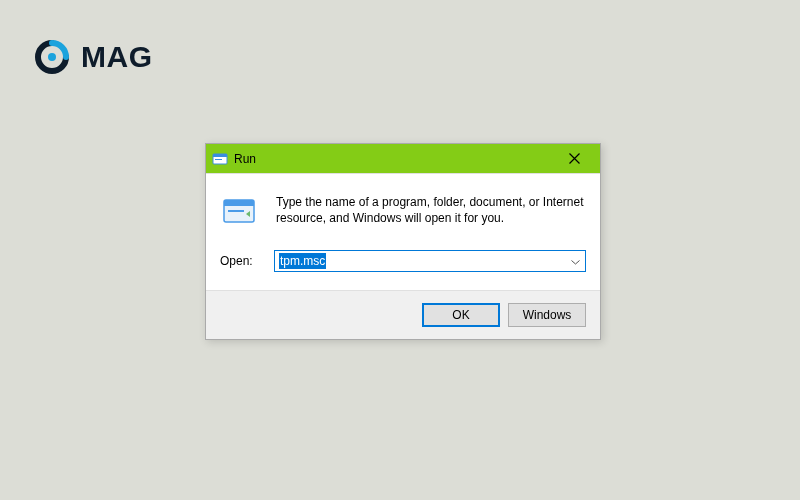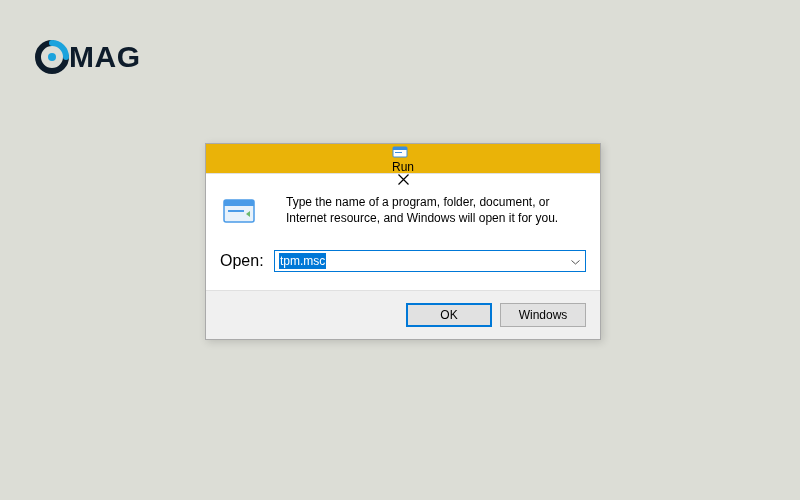--- a/index.html
+++ b/index.html
@@ -11,21 +11,21 @@
       font-size: 12px;
       position: relative;
       overflow: hidden;
     }
     .logo {
       position: absolute;
       top: 40px;
       left: 35px;
       display: flex;
       align-items: center;
-      gap: 0;
+      gap: 12px;
     }
     .logo-icon {
       width: 34px;
       height: 34px;
       position: relative;
     }
     .logo-text {
       font-size: 30px;
       font-weight: 700;
       color: #0e1c2b;
@@ -36,26 +36,25 @@
       position: absolute;
       top: 143px;
       left: 205px;
       width: 396px;
       background: #fff;
       border: 1px solid #aaa;
       box-shadow: 2px 2px 8px rgba(0,0,0,0.15);
     }
     .titlebar {
       height: 30px;
-      background: #eab308;
+      background: #84cc16;
       border-bottom: 1px solid #e0e0e0;
       display: flex;
       align-items: center;
       padding: 0 6px;
-      flex-direction: column;
     }
     .titlebar-icon {
       width: 16px;
       height: 16px;
       margin-right: 6px;
     }
     .titlebar-text {
       flex: 1;
       font-size: 12px;
       color: #000;
@@ -66,42 +65,42 @@
       display: flex;
       align-items: center;
       justify-content: center;
       cursor: pointer;
     }
     .close-btn svg { width: 11px; height: 11px; }
     .content {
       padding: 20px 14px 14px 14px;
       display: flex;
       align-items: flex-start;
-      gap: 30px;
+      gap: 20px;
     }
     .content-icon {
       width: 34px;
       height: 34px;
       flex-shrink: 0;
       margin-left: 2px;
       margin-top: 0;
     }
     .content-text {
       font-size: 12px;
       color: #000;
       line-height: 1.35;
     }
     .input-row {
       padding: 8px 14px 18px 14px;
       display: flex;
       align-items: center;
       gap: 10px;
     }
     .open-label {
-      font-size: 16px;
+      font-size: 12px;
       width: 44px;
     }
     .combo {
       flex: 1;
       position: relative;
       border-radius: 7px;
     }
     .combo input {
       width: 100%;
       height: 22px;
@@ -132,21 +131,21 @@
     }
     .button-row {
       background: #f0f0f0;
       border-top: 1px solid #e0e0e0;
       padding: 12px 14px;
       display: flex;
       justify-content: flex-end;
       gap: 8px;
     }
     .btn {
-      width: 86px;
+      width: 78px;
       height: 24px;
       background: #e1e1e1;
       border: 1px solid #adadad;
       font-size: 12px;
       font-family: inherit;
       cursor: pointer;
       display: flex;
       align-items: center;
       justify-content: center;
     }

